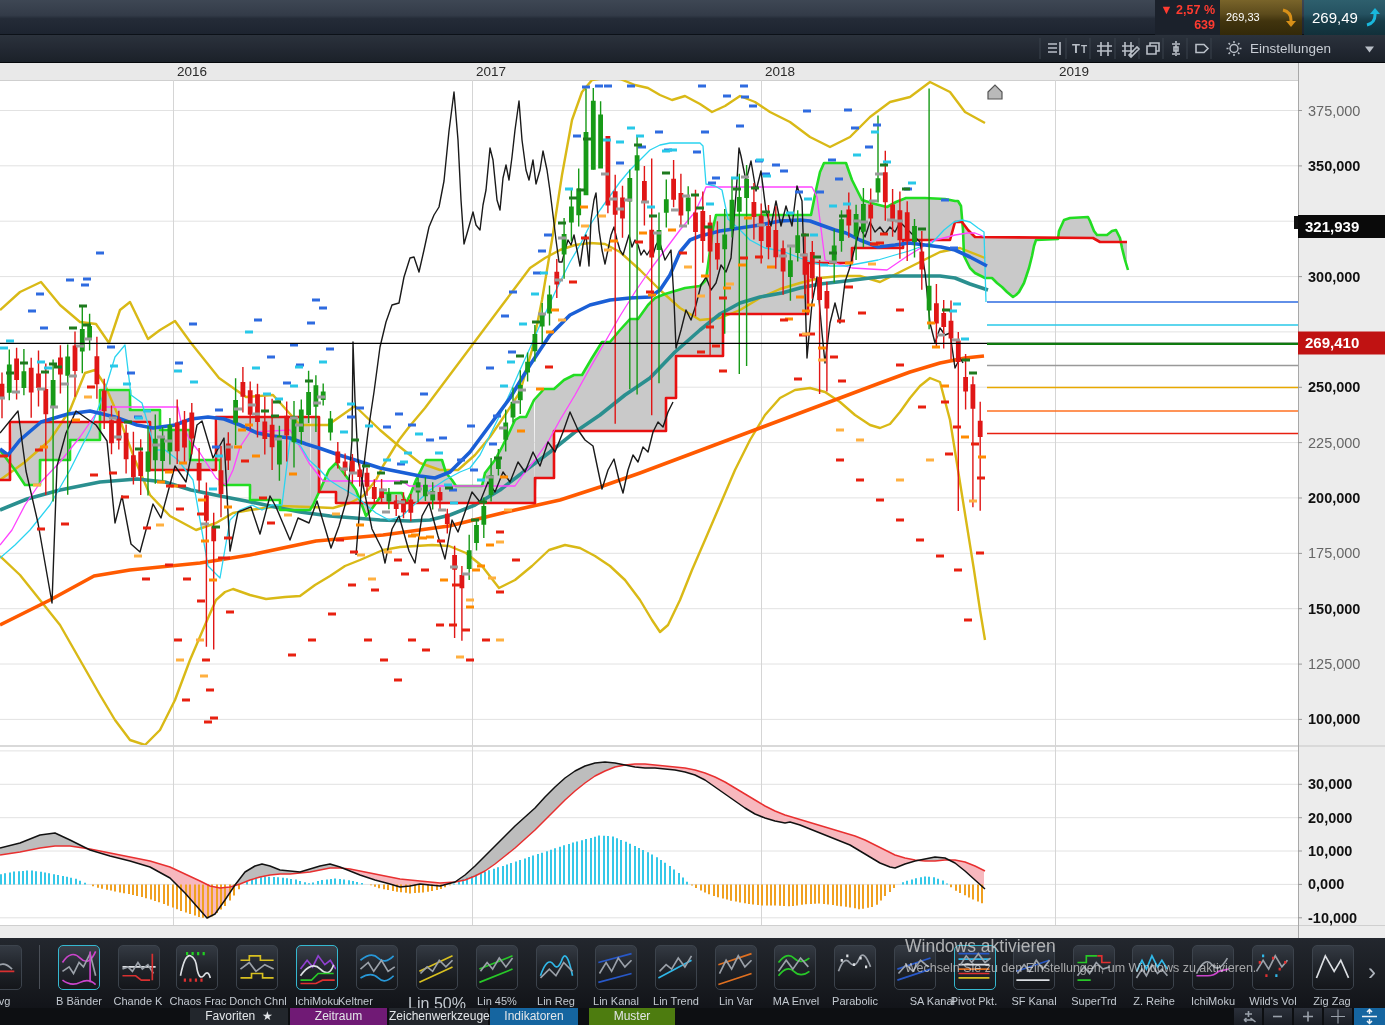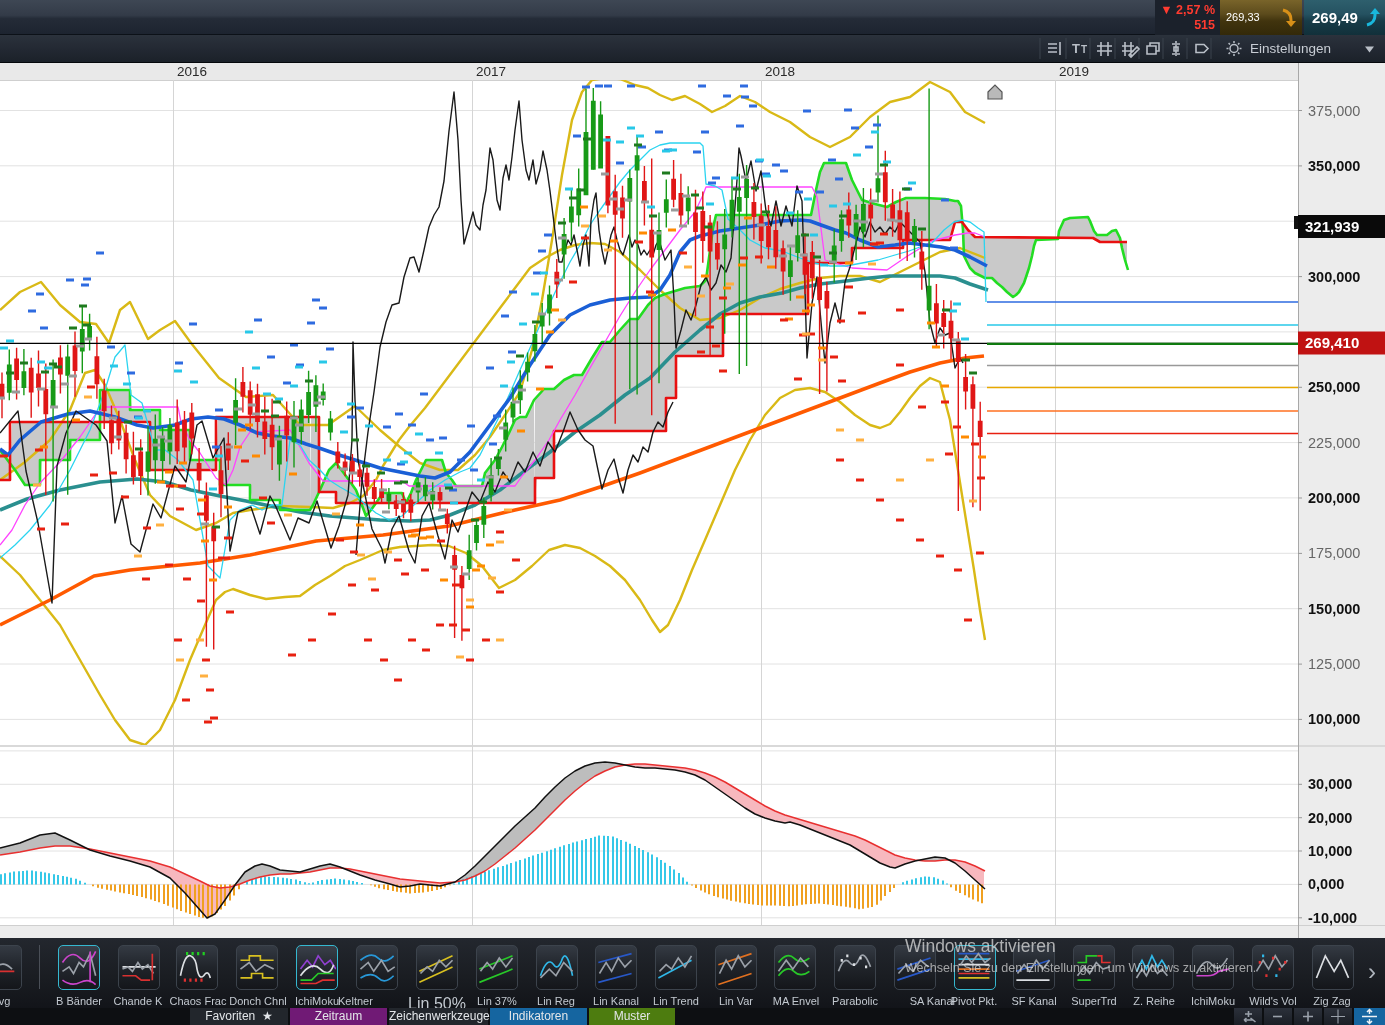--- a/index.html
+++ b/index.html
@@ -4,29 +4,29 @@
 body{width:1385px;height:1025px;position:relative;overflow:hidden;font-family:"Liberation Sans",sans-serif;background:#fff}
 .abs{position:absolute}
 .g{stroke:#9ba1a9}.w{stroke:#dcdfe3}.r{stroke:#d83030}.m{stroke:#cc44cc}.y{stroke:#d8c020}
 .c{stroke:#30b8e8}.b{stroke:#2898d8}.bl2{stroke:#2858c8}.o{stroke:#e07020}.gn2{stroke:#28c828}
 .gr{stroke:#20d020}.rd{stroke:#e03030}.pu{stroke:#9040d0}
 </style></head><body>
 
 <div class="abs" style="left:0;top:0;width:1385px;height:35px;background:linear-gradient(180deg,#3e4754 0%,#333b48 45%,#242b37 55%,#1d2430 100%);border-bottom:1px solid #0c1118"></div>
 <div class="abs" style="left:1155px;top:0;width:65px;height:35px;background:#1b212b"></div>
 <div class="abs" style="left:1155px;top:3px;width:60px;height:14px;color:#ff3b30;font-size:12.5px;font-weight:700;text-align:right">▼ 2,57&nbsp;%</div>
-<div class="abs" style="left:1155px;top:18px;width:60px;height:14px;color:#ff3b30;font-size:12.5px;font-weight:700;text-align:right">515</div>
+<div class="abs" style="left:1155px;top:18px;width:60px;height:14px;color:#ff3b30;font-size:12.5px;font-weight:700;text-align:right">639</div>
 <div class="abs" style="left:1220px;top:0;width:82px;height:35px;background:linear-gradient(180deg,#79642a 0%,#5c4b1c 40%,#41340e 60%,#332909 100%)"></div>
 <div class="abs" style="left:1226px;top:11px;width:52px;height:18px;color:#fff;font-size:11px;font-weight:400">269,33</div>
 <svg class="abs" style="left:1280px;top:8px" width="18" height="20">
     <path d="M3,2 q8,2 8,10 l0,3" fill="none" stroke="#d89018" stroke-width="3"></path>
     <path d="M6,13 l5,6 l5,-6 z" fill="#d89018"></path>
   </svg>
 <div class="abs" style="left:1304px;top:0;width:81px;height:35px;background:linear-gradient(180deg,#2e5f6d 0%,#255261 40%,#173c48 60%,#11303a 100%)"></div>
-<div class="abs" style="left:1312px;top:9px;width:52px;height:18px;color:#fff;font-size:15px;font-weight:700">269,49</div>
+<div class="abs" style="left:1312px;top:9px;width:52px;height:18px;color:#fff;font-size:15px;font-weight:400">269,49</div>
 <svg class="abs" style="left:1364px;top:7px" width="18" height="20">
     <path d="M3,18 q8,-2 8,-10 l0,-3" fill="none" stroke="#19b8dc" stroke-width="3"></path>
     <path d="M6,7 l5,-6 l5,6 z" fill="#19b8dc"></path>
   </svg>
 
 <div class="abs" style="left:0;top:35px;width:1385px;height:28px;background:linear-gradient(180deg,#2b323c 0%,#232933 50%,#1b2129 100%);border-bottom:1px solid #05080c"></div>
 <svg class="abs" style="left:1038px;top:35px" width="347" height="27" viewBox="0 0 347 27">
  <g stroke="#3a424d" stroke-width="1">
   <line x1="2" y1="3" x2="2" y2="24"></line>
       <line x1="28" y1="3" x2="28" y2="24"></line>
@@ -261,21 +261,21 @@
       </g>
     </svg></div>
 <div class="abs" style="left:397px;top:995px;width:80px;text-align:center;font-size:16px;color:#c3c9d0">Lin 50%</div>
 <div class="abs" style="left:476px;top:945px;width:42px;height:45px;border:1.5px solid #3c434c;border-radius:5px;background:linear-gradient(180deg,#343a43 0%,#20242a 50%,#14161a 100%);overflow:hidden"><svg width="39" height="42" viewBox="0 0 35 38" style="margin-top:1px">
       <g fill="none" stroke-width="1.5">
         <path d="M2,20 l30,-12" class="gn2"></path>
         <path d="M2,32 l30,-12" class="gn2"></path>
         <path d="M3,22 l6,-8 5,6 6,-10 6,8 6,-8" class="g"></path>
       </g>
     </svg></div>
-<div class="abs" style="left:457px;top:995px;width:80px;text-align:center;font-size:11px;color:#c3c9d0">Lin 37%</div>
+<div class="abs" style="left:457px;top:995px;width:80px;text-align:center;font-size:11px;color:#c3c9d0">Lin 45%</div>
 <div class="abs" style="left:536px;top:945px;width:42px;height:45px;border:1.5px solid #3c434c;border-radius:5px;background:linear-gradient(180deg,#343a43 0%,#20242a 50%,#14161a 100%);overflow:hidden"><svg width="39" height="42" viewBox="0 0 35 38" style="margin-top:1px">
       <g fill="none" stroke-width="1.5">
         <path d="M3,26 q6,-18 12,-10 q4,6 8,-6 q4,-8 9,16" class="c"></path>
         <path d="M3,28 l8,-8 6,6 7,-12 8,8" class="g"></path>
       </g>
     </svg></div>
 <div class="abs" style="left:516px;top:995px;width:80px;text-align:center;font-size:11px;color:#c3c9d0">Lin Reg</div>
 <div class="abs" style="left:595px;top:945px;width:42px;height:45px;border:1.5px solid #3c434c;border-radius:5px;background:linear-gradient(180deg,#343a43 0%,#20242a 50%,#14161a 100%);overflow:hidden"><svg width="39" height="42" viewBox="0 0 35 38" style="margin-top:1px">
       <g fill="none" stroke-width="1.5">
         <path d="M2,14 l30,-8" class="bl2"></path>
@@ -379,21 +379,21 @@
       </g>
     </svg></div>
 <div class="abs" style="left:1292px;top:995px;width:80px;text-align:center;font-size:11px;color:#c3c9d0">Zig Zag</div>
 <div class="abs" style="left:1368px;top:958px;color:#aeb4bc;font-size:24px;font-weight:400">›</div>
 <div class="abs" style="left:905px;top:936px;font-size:17.5px;color:rgba(222,222,222,0.75)">Windows aktivieren</div>
 <div class="abs" style="left:905px;top:961px;font-size:12.5px;color:rgba(222,222,222,0.70)">Wechseln Sie zu den Einstellungen, um Windows zu aktivieren.</div>
 <div class="abs" style="left:0;top:1008px;width:1385px;height:17px;background:#0d0f12"></div>
 <div class="abs" style="left:190px;top:1008px;width:98px;height:17px;background:#22262c;color:#e3e6e9;font-size:12px;text-align:center;line-height:16px;white-space:nowrap">Favoriten&nbsp;&nbsp;★</div>
 <div class="abs" style="left:290px;top:1008px;width:97px;height:17px;background:#701a75;color:#e3e6e9;font-size:12px;text-align:center;line-height:16px;white-space:nowrap">Zeitraum</div>
 <div class="abs" style="left:389px;top:1008px;width:99px;height:17px;background:#22262c;color:#e3e6e9;font-size:12px;text-align:center;line-height:16px;white-space:nowrap">Zeichenwerkzeuge</div>
-<div class="abs" style="left:490px;top:1008px;width:97px;height:17px;background:#1565a0;color:#e3e6e9;font-size:12px;text-align:center;line-height:16px;white-space:nowrap">Indikatoren</div>
+<div class="abs" style="left:490px;top:1008px;width:88px;height:17px;background:#1565a0;color:#e3e6e9;font-size:12px;text-align:center;line-height:16px;white-space:nowrap">Indikatoren</div>
 <div class="abs" style="left:589px;top:1008px;width:86px;height:26px;background:#4d7c0f;color:#e3e6e9;font-size:12px;text-align:center;line-height:16px;white-space:nowrap">Muster</div>
 <svg class="abs" style="left:1232px;top:1008px" width="153" height="17" viewBox="0 0 153 17">
 <defs>
       <linearGradient id="cg" x1="0" y1="0" x2="0" y2="1">
         <stop offset="0" stop-color="#2b303a"></stop>
         <stop offset="1" stop-color="#1a1e25"></stop>
       </linearGradient>
     </defs>
 <rect x="2" y="0" width="28" height="17" fill="url(#cg)"></rect>
 <rect x="32" y="0" width="28" height="17" fill="url(#cg)"></rect>

